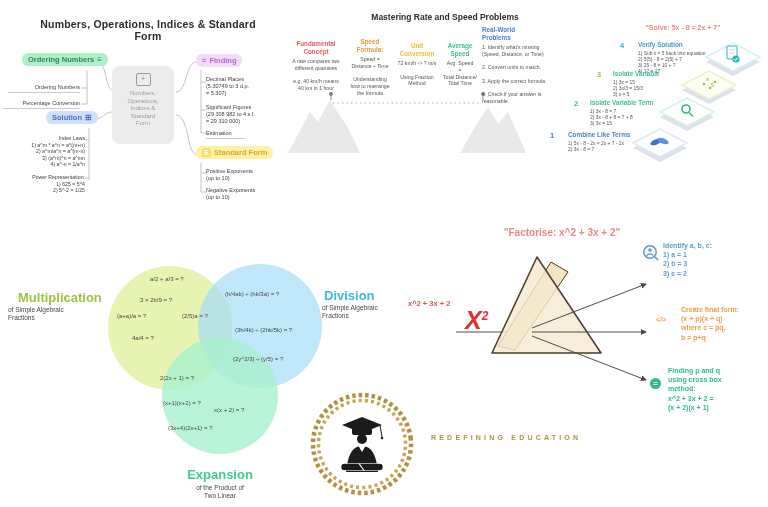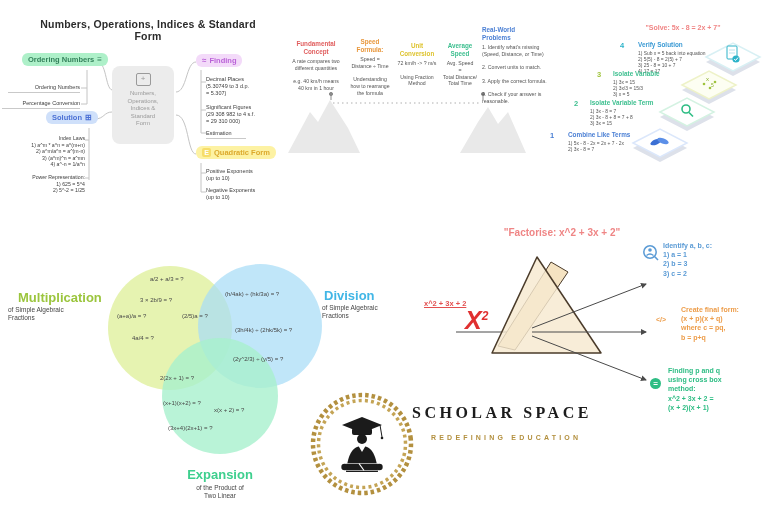--- a/index.html
+++ b/index.html
@@ -177,27 +177,28 @@
   <div class="abs tiny pre" style="left:206px;top:76px;width:70px;">Decimal Places
 (5.30749 to 3 d.p.
 = 5.307)</div>
   <div class="abs tiny pre" style="left:206px;top:104px;width:70px;">Significant Figures
 (29 308 982 to 4 s.f.
 = 29 310 000)</div>
   <div class="abs tiny child-line" style="left:206px;top:130px;width:40px;">Estimation</div>
 
   <div class="pill" style="left:196px;top:146px;background:#fdf2a3;color:#dca92c;">
     <span style="background:#f6dd6a;color:#fff;width:9px;height:9px;border-radius:2px;font-size:7px;line-height:9px;text-align:center;">E</span>
-    <span>Quadratic Form</span>
+    <span>Standard Form</span>
   </div>
   <div class="abs tiny pre" style="left:206px;top:168px;width:70px;">Positive Exponents
 (up to 10)</div>
   <div class="abs tiny pre" style="left:206px;top:187px;width:70px;">Negative Exponents
 (up to 10)</div>
 
+  <div class="abs ctr bold" style="left:325px;top:12px;width:240px;font-size:8.5px;color:#2b2b2b;">Mastering Rate and Speed Problems</div>
 
   <div class="abs colhead ctr pre" style="left:291px;top:40px;width:50px;color:#e05d5d;">Fundamental
 Concept</div>
   <div class="abs colbody ctr pre" style="left:288px;top:58px;width:56px;">A rate compares two
 different quantities
 
 e.g. 40 km/h means
 40 km in 1 hour</div>
 
   <div class="abs colhead ctr pre" style="left:347px;top:38px;width:46px;color:#e8973c;">Speed
@@ -255,21 +256,21 @@
   <div class="abs micro pre" style="left:590px;top:109px;width:80px;">1) 3x - 8 = 7
 2) 3x - 8 + 8 = 7 + 8
 3) 3x = 15</div>
 
   <div class="abs stepnum" style="left:550px;top:131px;color:#4a7fd4;">1</div>
   <div class="abs stephead" style="left:568px;top:131px;color:#4a7fd4;">Combine Like Terms</div>
   <div class="abs micro pre" style="left:568px;top:141px;width:92px;">1) 5x - 8 - 2x = 2x + 7 - 2x
 2) 3x - 8 = 7</div>
 
   <div class="abs ctr bold" style="left:462px;top:227px;width:200px;font-size:10px;color:#ef8585;">"Factorise: x^2 + 3x + 2"</div>
-  <div class="abs bold" style="left:424px;top:299px;font-size:7.5px;color:#e35050;text-decoration:underline;">x^2 + 3x + 2</div>
+  <div class="abs bold" style="left:408px;top:299px;font-size:7.5px;color:#e35050;">x^2 + 3x + 2</div>
   <div class="abs bold" style="left:437px;top:306px;font-size:25px;font-style:italic;color:#e03030;margin-left:28px;"><span>X</span><sup style="font-size:12px;">2</sup></div>
 
   <div class="abs qitem pre" style="left:663px;top:241px;width:100px;color:#5b9bd5;">Identify a, b, c:
 1) a = 1
 2) b = 3
 3) c = 2</div>
 
   <div class="abs bold" style="left:656px;top:316px;font-size:7px;color:#ed9d4a;">&lt;/&gt;</div>
   <div class="abs qitem pre" style="left:681px;top:305px;width:90px;color:#ed9d4a;">Create final form:
 (x + p)(x + q)
@@ -308,16 +309,15 @@
 Fractions</div>
 
   <div class="abs venn-label" style="left:324px;top:288px;color:#41b6e6;">Division</div>
   <div class="abs venn-sub pre" style="left:322px;top:304px;width:100px;">of Simple Algebraic
 Fractions</div>
 
   <div class="abs venn-label ctr" style="left:165px;top:467px;width:110px;color:#3ecf8e;">Expansion</div>
   <div class="abs venn-sub pre ctr" style="left:165px;top:484px;width:110px;">of the Product of
 Two Linear</div>
 
-  <div class="abs logo-name" style="left:412px;top:404px;">SCHOLAR SPACE</div>
   <div class="abs logo-tag" style="left:431px;top:434px;">REDEFINING EDUCATION</div>
 
 </div>
 
 </body></html>

